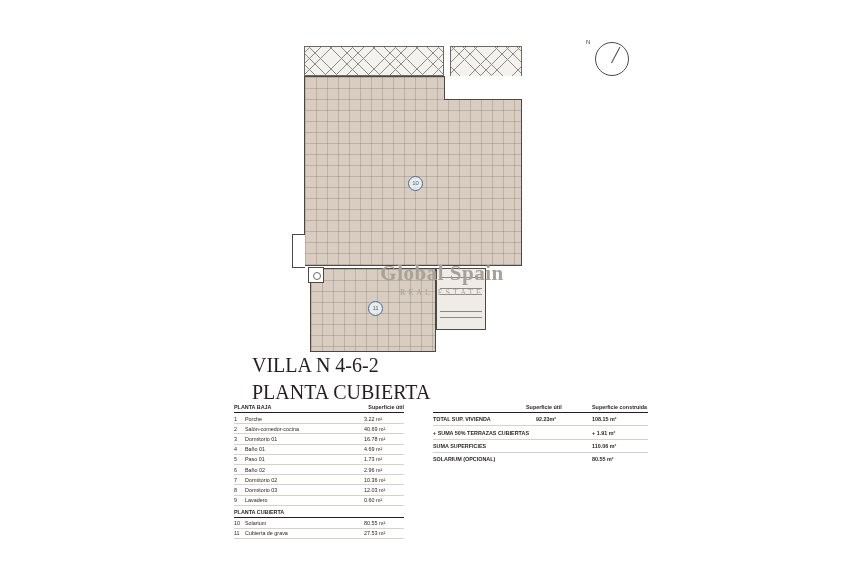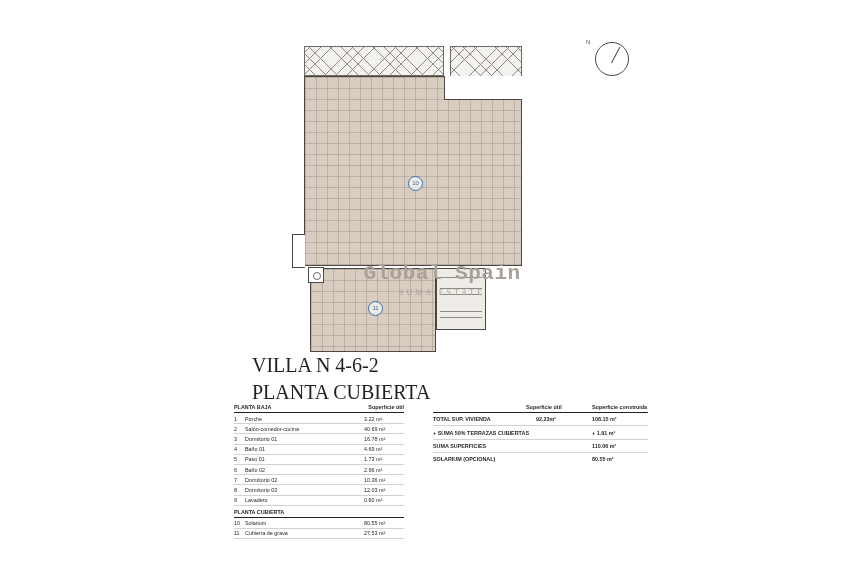--- a/index.html
+++ b/index.html
@@ -203,21 +203,21 @@
   .watermark {
     position: absolute;
     left: 352px;
     top: 262px;
     width: 180px;
     text-align: center;
     color: #a8a199;
     pointer-events: none;
   }
   .watermark .wm-main {
-    font-family: Liberation Mono, monospace;
+    font-family: Liberation Serif, serif;
     font-size: 21px;
     font-weight: bold;
     letter-spacing: .5px;
     line-height: 1.1;
   }
   .watermark .wm-sub {
     font-family: "Liberation Serif", serif;
     font-size: 8px;
     letter-spacing: 3px;
     margin-top: 3px;
@@ -336,21 +336,21 @@
 </div>
 
 <div class="compass">
   <div class="circle"></div>
   <div class="needle"></div>
   <div class="n-label">N</div>
 </div>
 
 <div class="watermark">
   <div class="wm-main">Global Spain</div>
-  <div class="wm-sub">SUMA ESTATE</div>
+  <div class="wm-sub">REAL ESTATE</div>
 </div>
 
 <div class="title-block">
   <div>VILLA N 4-6-2</div>
   <div>PLANTA CUBIERTA</div>
 </div>
 
 <div class="legend">
   <div class="sec-head">
     <span>PLANTA BAJA</span>

